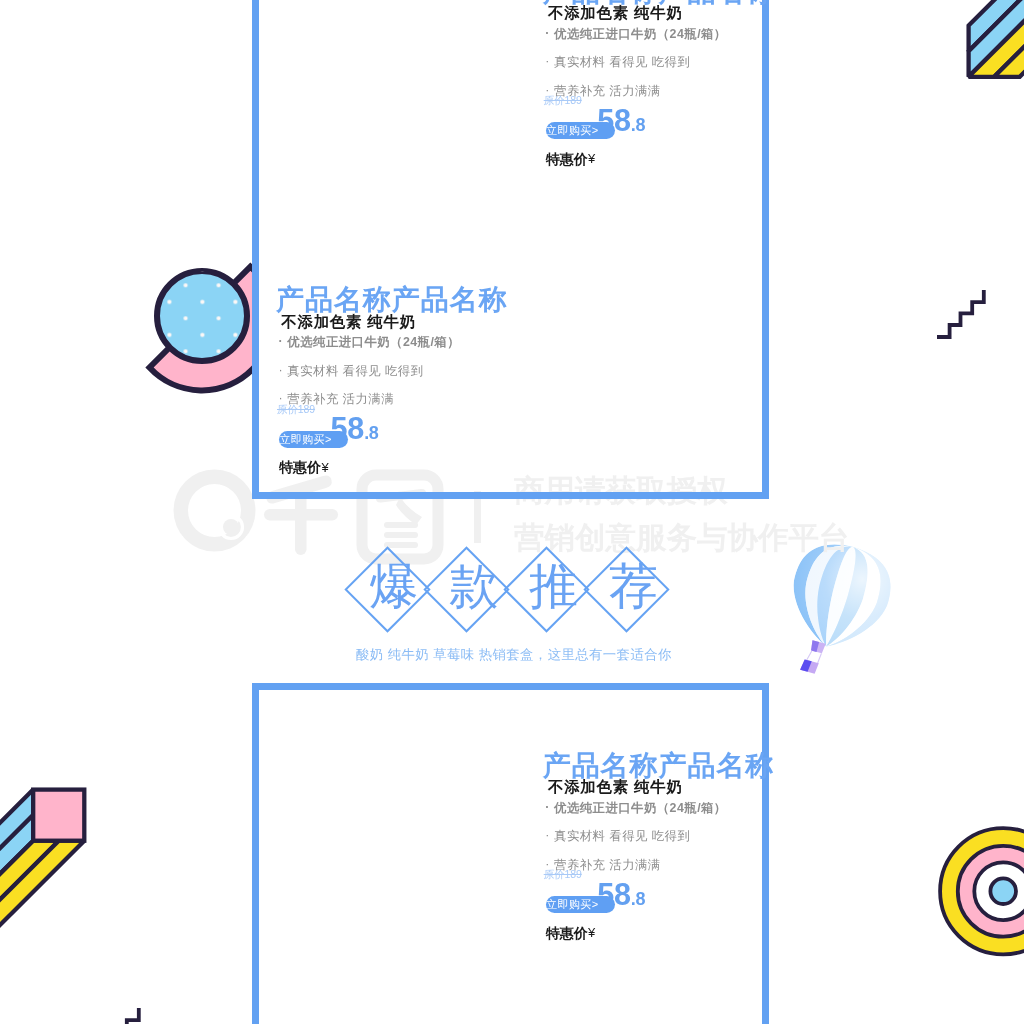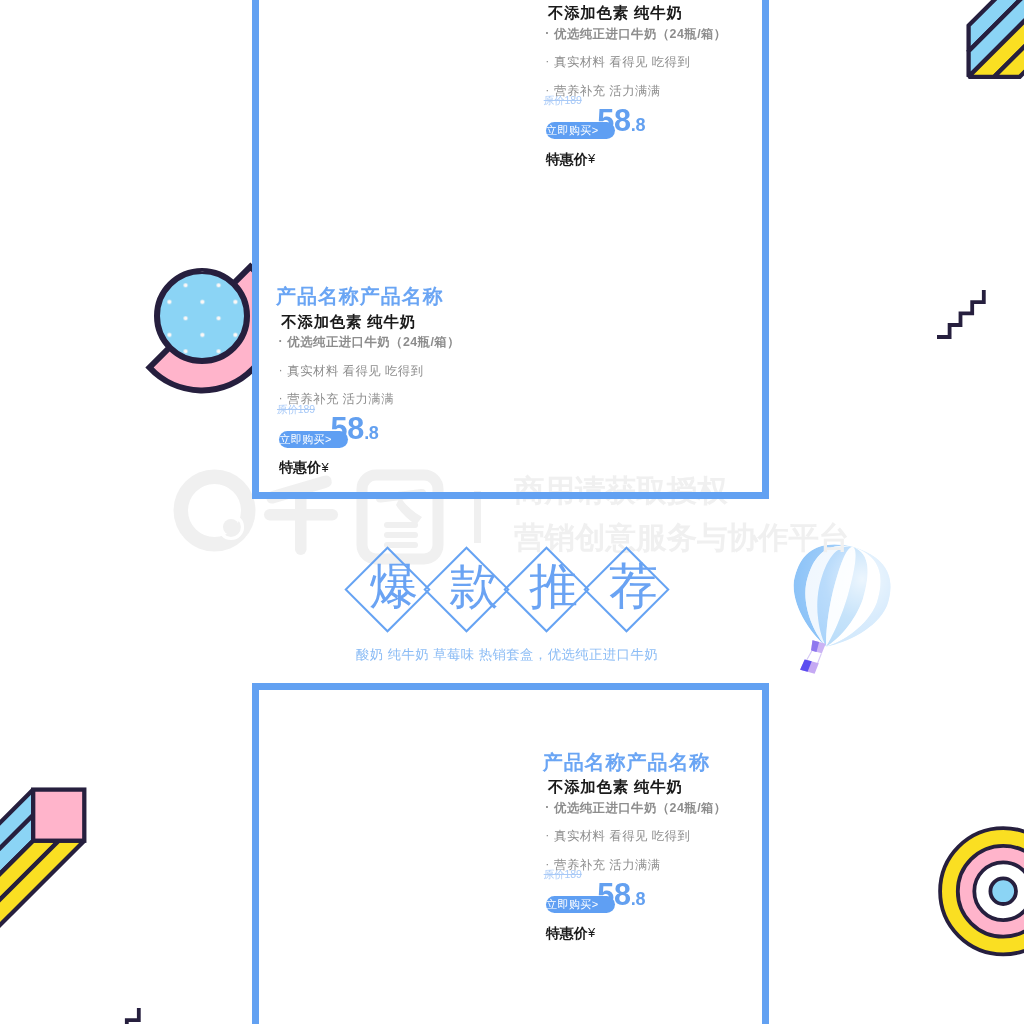--- a/index.html
+++ b/index.html
@@ -13,21 +13,21 @@
   .wm-text{left:514px;top:467px;color:#f0f0f0;font-size:30.5px;line-height:47px;letter-spacing:0px;font-weight:700;}
 
   
   .cardfill{position:absolute;box-sizing:border-box;background:#fff;}
   .card{position:absolute;box-sizing:border-box;border:7.5px solid #62a1f2;background:transparent;}
   .card-top{left:252.2px;top:-420px;width:517.3px;height:919.3px;}
   .card-bot{left:252.2px;top:683.2px;width:517.3px;height:420px;}
 
   .pblock{position:absolute;}
   .pblock > div, .pblock > span{position:absolute;}
-  .ptitle{left:0px;top:0.4px;font-size:20px;font-weight:700;letter-spacing:0.95px;line-height:1;color:#6aa5f4;white-space:nowrap;}
+  .ptitle{left:0px;top:0.4px;font-size:28px;font-weight:700;letter-spacing:0.95px;line-height:1;color:#6aa5f4;white-space:nowrap;}
   .psub{left:5.3px;top:27.6px;font-size:15.4px;font-weight:700;color:#1a1a1a;line-height:1;white-space:nowrap;letter-spacing:0.8px;text-align:center;}
   .pfeat{left:2.6px;font-size:12.4px;color:#8d8d8d;line-height:1;white-space:nowrap;letter-spacing:0.45px;}
   .pf1{top:50px;font-weight:bold;} .pf2{top:70.6px;margin-top:8px;} .pf3{top:107px;}
   .pfeat i{font-style:normal;padding-right:4.2px;position:relative;top:-1px;}
   .price-row{position:absolute;left:0;top:112px;width:120px;height:50px;}
   .orig{position:absolute;left:1px;top:5.6px;font-size:10.5px;color:#a9caf7;text-decoration:line-through;white-space:nowrap;letter-spacing:-0.1px;line-height:1;}
   .sale{position:absolute;left:3.2px;top:16px;font-size:14px;font-weight:700;color:#1a1a1a;white-space:nowrap;letter-spacing:-0.1px;line-height:1;margin-top:46px;}
   .sale .yen{padding-left:0.5px;font-weight:400;font-size:13px;position:relative;top:-0.5px;}
   .big{position:absolute;left:54.5px;top:15px;font-size:30.6px;font-weight:700;color:#63a0f0;line-height:1;letter-spacing:-0.2px;}
   .big .dec{font-size:18px;letter-spacing:-0.3px;}
@@ -209,15 +209,15 @@
   <div class="heading">
     <div class="dia" style="left:356.5px;top:558.8px;"></div>
     <div class="dia" style="left:436.3px;top:558.8px;"></div>
     <div class="dia" style="left:516.1px;top:558.8px;"></div>
     <div class="dia" style="left:595.9px;top:558.8px;"></div>
     <div class="dchar" style="left:364.0px;top:556.4px;">爆</div>
     <div class="dchar" style="left:443.8px;top:556.4px;">款</div>
     <div class="dchar" style="left:523.6px;top:556.4px;">推</div>
     <div class="dchar" style="left:603.4px;top:556.4px;">荐</div>
   </div>
-  <div class="subhead" style="left:356px;top:646px;">酸奶 纯牛奶 草莓味 热销套盒，优选纯正进口牛奶</div>
+  <div class="subhead" style="left:356px;top:646px;">酸奶 纯牛奶 草莓味 热销套盒，这里总有一套适合你</div>
 
 </div>
 
 </body></html>

